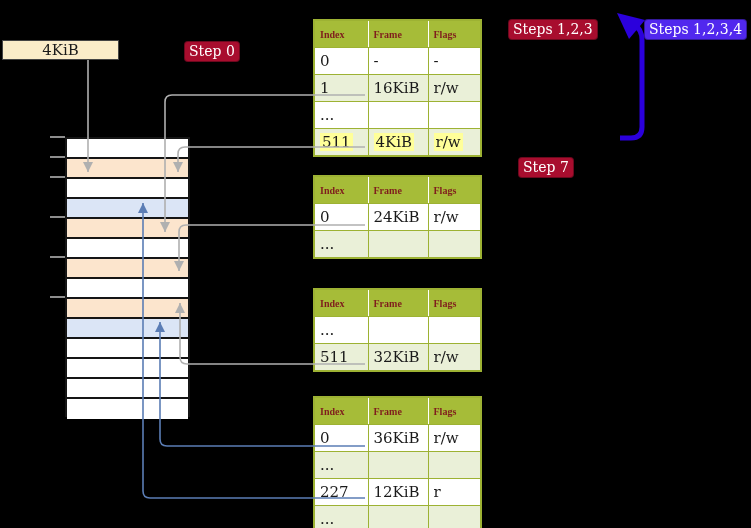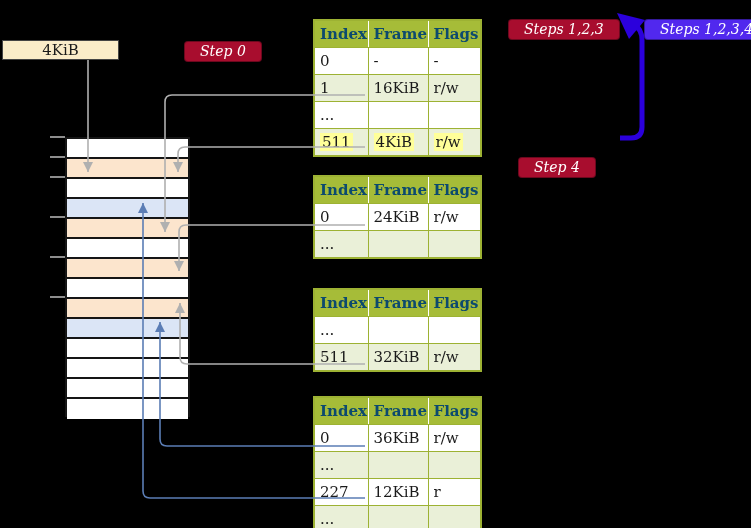--- a/index.html
+++ b/index.html
@@ -9,64 +9,64 @@
     --connector-blue:#5B7DB5; --big-arrow-blue:#2B00DC; --badge-red:#A80D2E; --badge-blue:#5128EE;
   }
   html,body{margin:0;padding:0;background:#000;}
   #canvas{position:relative;width:751px;height:528px;background:var(--background,#000);
     overflow:hidden;font-family:"DejaVu Serif","Liberation Serif",serif;}
   
   .frame-label{position:absolute;left:2px;top:40px;width:117px;height:20px;
     background:var(--frame-label-bg,#FAECC9);border:1px solid #444;box-sizing:border-box;
     color:#1a1a1a;font-size:15px;text-align:center;line-height:18px;}
   
-  .badge{position:absolute;color:#fff;font-size:14px;line-height:17px;padding:1px 15px;
-    border-radius:4px;border:1px solid rgba(0,0,0,.35);white-space:nowrap;box-sizing:border-box;font-style:italic;}
+  .badge{position:absolute;color:#fff;font-size:14px;line-height:17px;padding:1px 4px;
+    border-radius:4px;border:1px solid rgba(0,0,0,.35);white-space:nowrap;box-sizing:border-box;}
   .badge.red{background:var(--badge-red,#A80D2E);}
   .badge.blue{background:var(--badge-blue,#5128EE);}
   #badge-step0{left:184px;top:41px;}
   #badge-steps123{left:508px;top:19px;}
   #badge-steps1234{left:644px;top:19px;}
   #badge-step4{left:518px;top:157px;}
   
   #memory-column{position:absolute;left:65px;top:137px;width:125px;height:280px;
     border:2px solid #151515;box-sizing:border-box;background:#fff;}
   .mem-row{width:100%;height:20px;box-sizing:border-box;border-bottom:2px solid #151515;}
   .mem-row:last-child{border-bottom:none;}
   .mem-white{background:#ffffff;} .mem-orange{background:var(--memory-orange,#FCE5CD);}
   .mem-blue{background:var(--memory-blue,#DBE5F6);}
   .mem-tick{position:absolute;left:50px;width:15px;height:2px;background:#8d8d8d;}
   
   table.pt{position:absolute;left:313px;border-collapse:collapse;table-layout:fixed;
     background:#fff;border:2px solid var(--table-border,#9DB233);}
   #pt1{top:19px;} #pt2{top:175px;} #pt3{top:288px;} #pt4{top:396px;}
   table.pt col.c-index{width:54px;} table.pt col.c-frame{width:60px;} table.pt col.c-flags{width:53px;}
-  table.pt th{background:var(--table-header,#A6BC38);color:#0c4a6e;font-size:15px;font-weight:bold;
-    text-align:left;padding:0 0 0 5px;height:26px;border:1px solid #fff;border-bottom:1px solid var(--table-border,#9DB233);}
+  table.pt th{background:var(--table-header,#A6BC38);color:#7f1d1d;font-size:10px;font-weight:bold;
+    text-align:left;padding:0 0 0 5px;height:26px;border:1px solid #fff;border-bottom:1px solid var(--table-border,#9DB233);font-family:Liberation Serif, serif;}
   table.pt td{height:26px;font-size:15px;color:#1a1a1a;padding:0 0 0 5px;
     border:1px solid var(--table-border,#9DB233);vertical-align:middle;white-space:nowrap;overflow:hidden;}
   tr.shaded td{background:var(--table-row-shaded,#EAF0D8);}
   td .hl{background:var(--highlight,#FFFF99);padding:0 2px;}
   
   #connectors{position:absolute;left:0;top:0;width:751px;height:528px;pointer-events:none;}
   .cgray{stroke:var(--connector-gray,#B0B0B0);stroke-width:1.6;fill:none;}
   .cblue{stroke:var(--connector-blue,#5B7DB5);stroke-width:1.6;fill:none;}
   .cbig{stroke:var(--big-arrow-blue,#2B00DC);stroke-width:5;fill:none;}
 </style>
 </head>
 <body>
 
 <div id="canvas">
 
   <div class="frame-label">4KiB</div>
 
   <div id="badge-step0" class="badge red">Step 0</div>
   <div id="badge-steps123" class="badge red">Steps 1,2,3</div>
   <div id="badge-steps1234" class="badge blue">Steps 1,2,3,4</div>
-  <div id="badge-step4" class="badge red">Step 4</div>
+  <div id="badge-step4" class="badge red">Step 7</div>
 
   <div id="memory-column">
       <div class="mem-row mem-white"></div>
       <div class="mem-row mem-orange"></div>
       <div class="mem-row mem-white"></div>
       <div class="mem-row mem-blue"></div>
       <div class="mem-row mem-orange"></div>
       <div class="mem-row mem-white"></div>
       <div class="mem-row mem-orange"></div>
       <div class="mem-row mem-white"></div>

